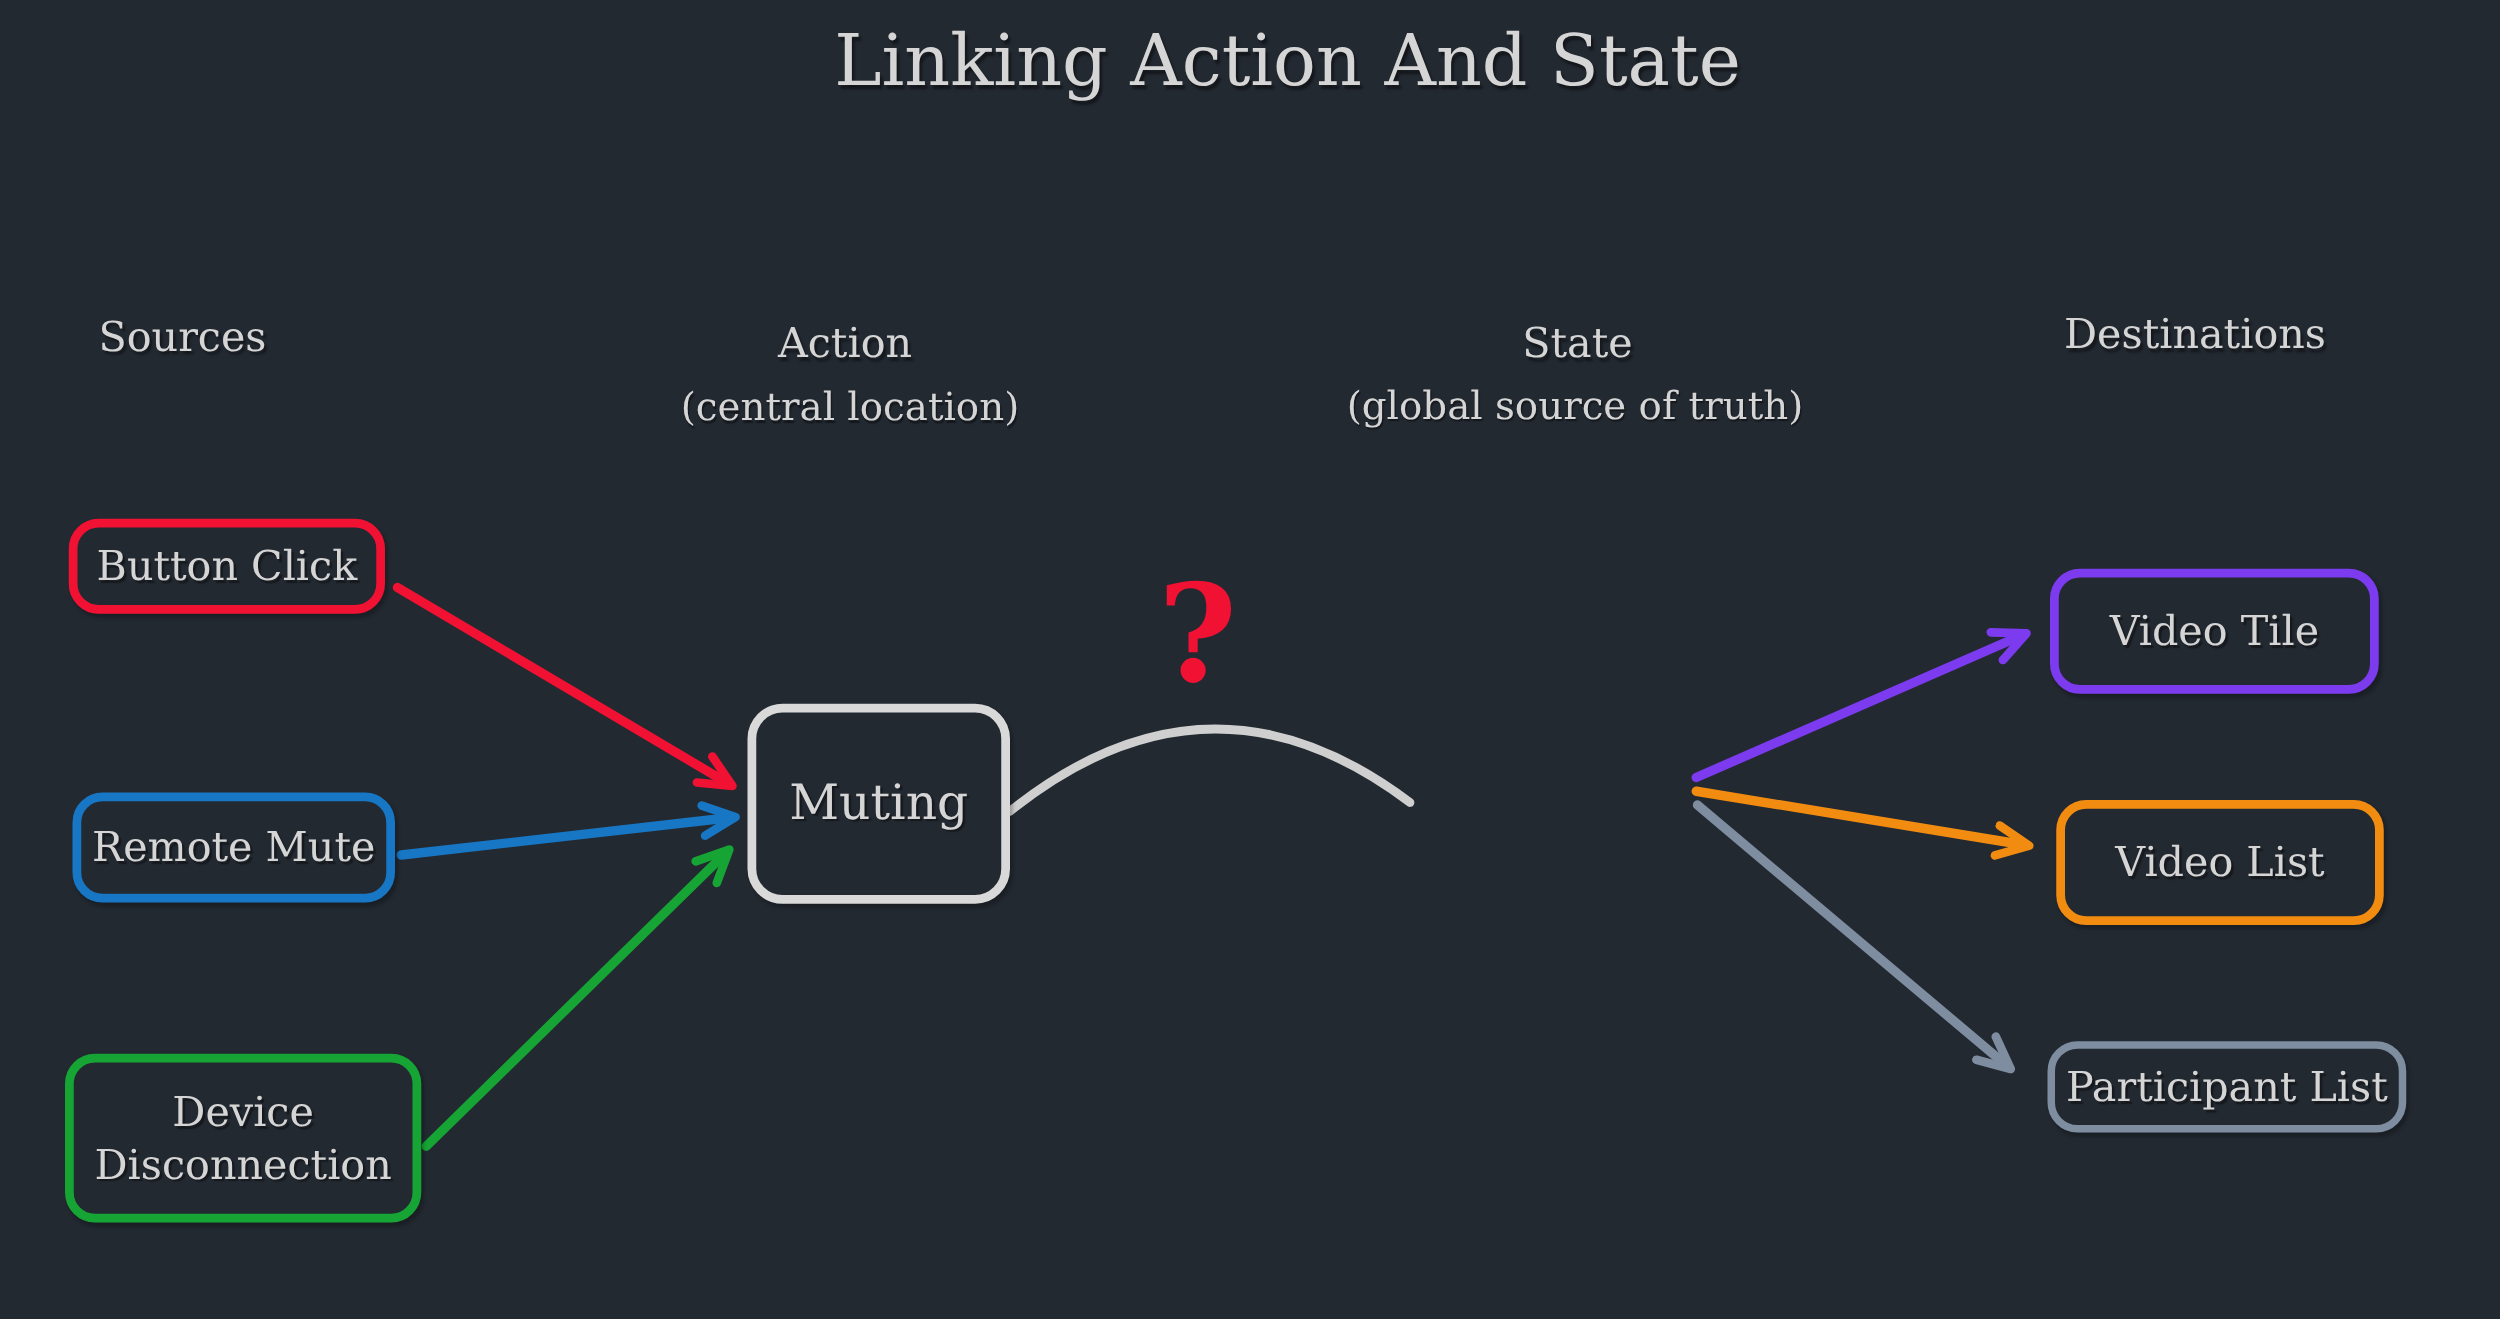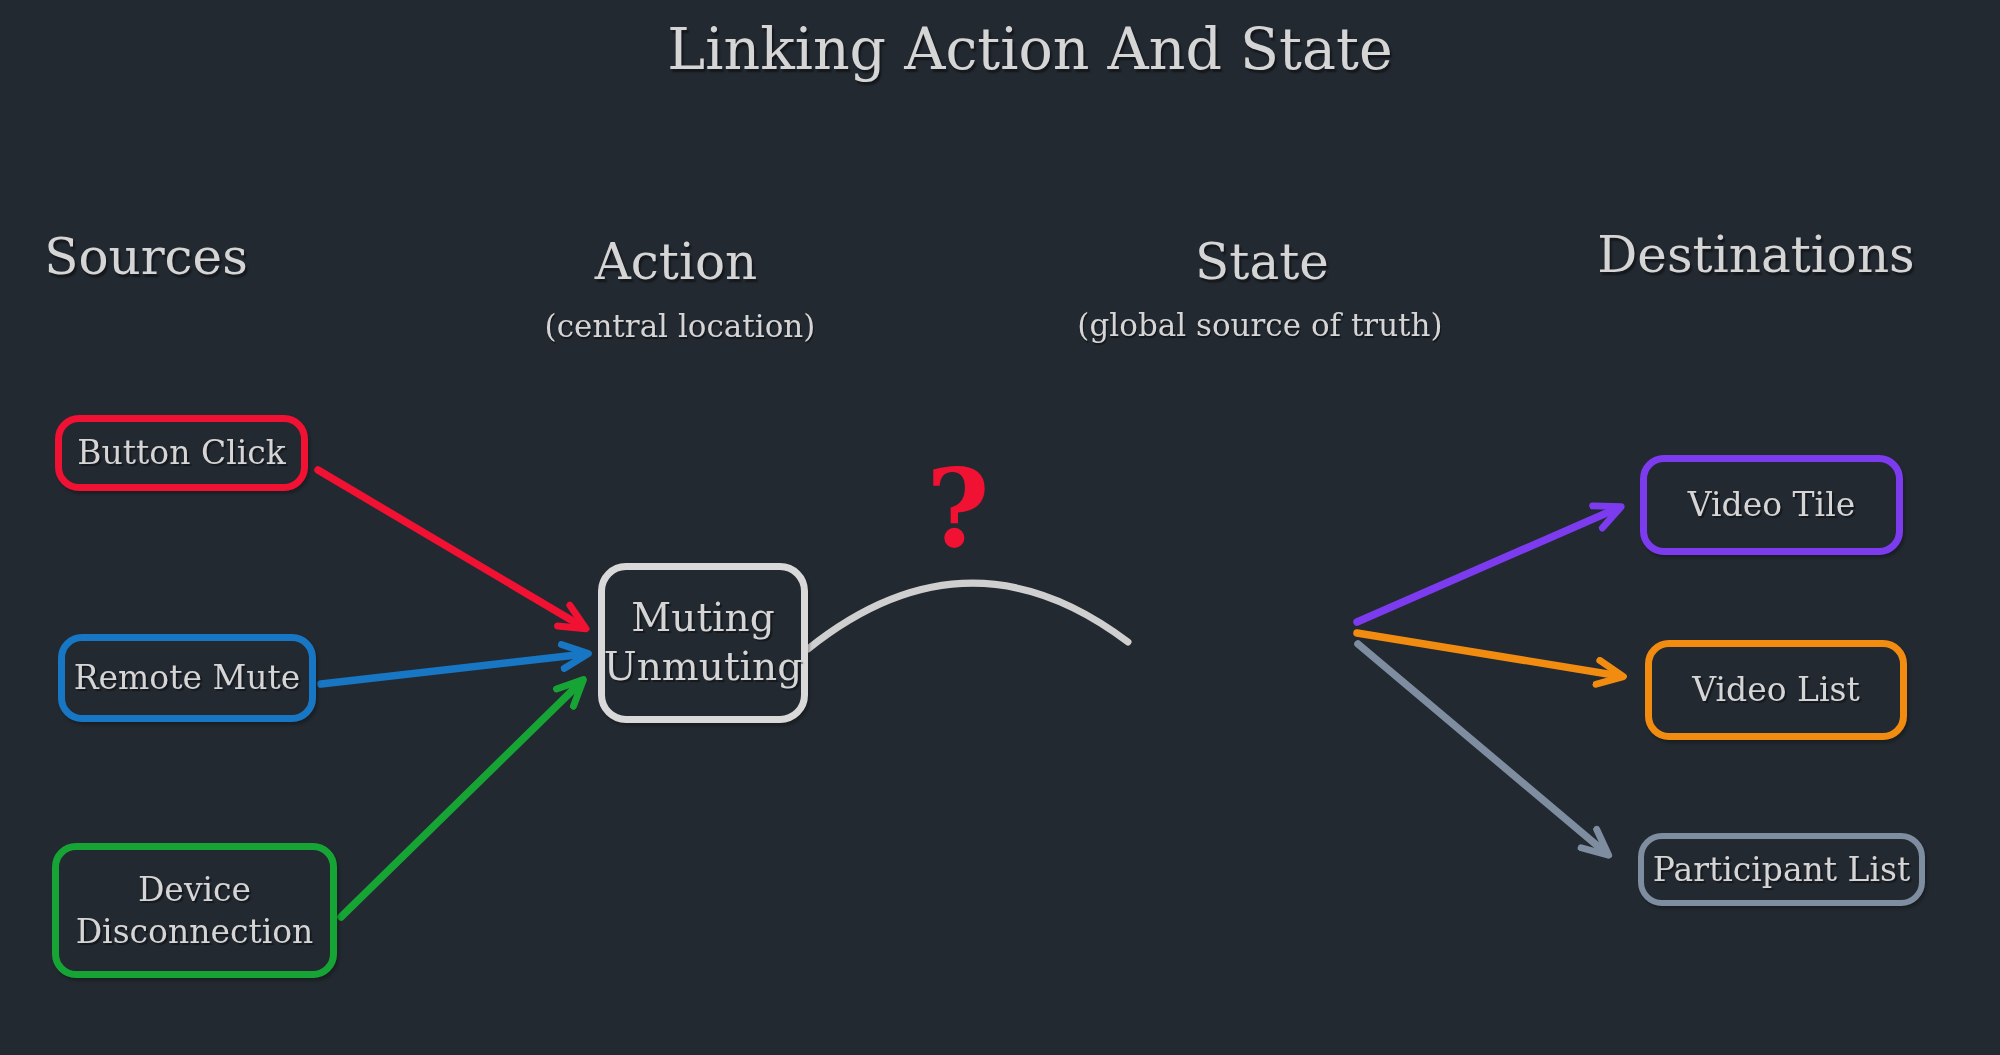--- a/index.html
+++ b/index.html
@@ -18,22 +18,23 @@
   .canvas{position:relative;width:2000px;height:1055px;}
   .arrow-layer{position:absolute;left:0;top:0;width:2000px;height:1055px;}
 
   .title{
     position:absolute;left:1030px;top:16px;transform:translateX(-50%);
     font-size:57px;white-space:nowrap;
     text-shadow:2px 3px 2px rgba(0,0,0,.45);
   }
   .col-header{
     position:absolute;transform:translate(-50%,-50%);
-    font-size:50px;white-space:nowrap;
+    font-size:33px;white-space:nowrap;
     text-shadow:2px 3px 2px rgba(0,0,0,.45);
+    margin-top:12px;
   }
   .col-sub{
     position:absolute;transform:translate(-50%,-50%);
     font-size:31px;white-space:nowrap;
     text-shadow:1px 2px 1px rgba(0,0,0,.45);
   }
   .h-sources{left:146px;top:257px;}
   .h-action{left:676px;top:262px;}
   .s-action{left:680px;top:326px;}
   .h-state{left:1262px;top:262px;}
@@ -134,21 +135,20 @@
   <div class="node n-remote-mute">
     <span>Remote Mute</span>
   </div>
   <div class="node n-device-disc">
     <span>Device Disconnection</span>
   </div>
 
   <div class="node n-muting">
     <span>
       <span>Muting</span><br>
-      <span>Unmuting</span>
     </span>
   </div>
 
   <div class="question-mark">?</div>
 
 
   <div class="node n-video-tile">
     <span>Video Tile</span>
   </div>
   <div class="node n-video-list">

